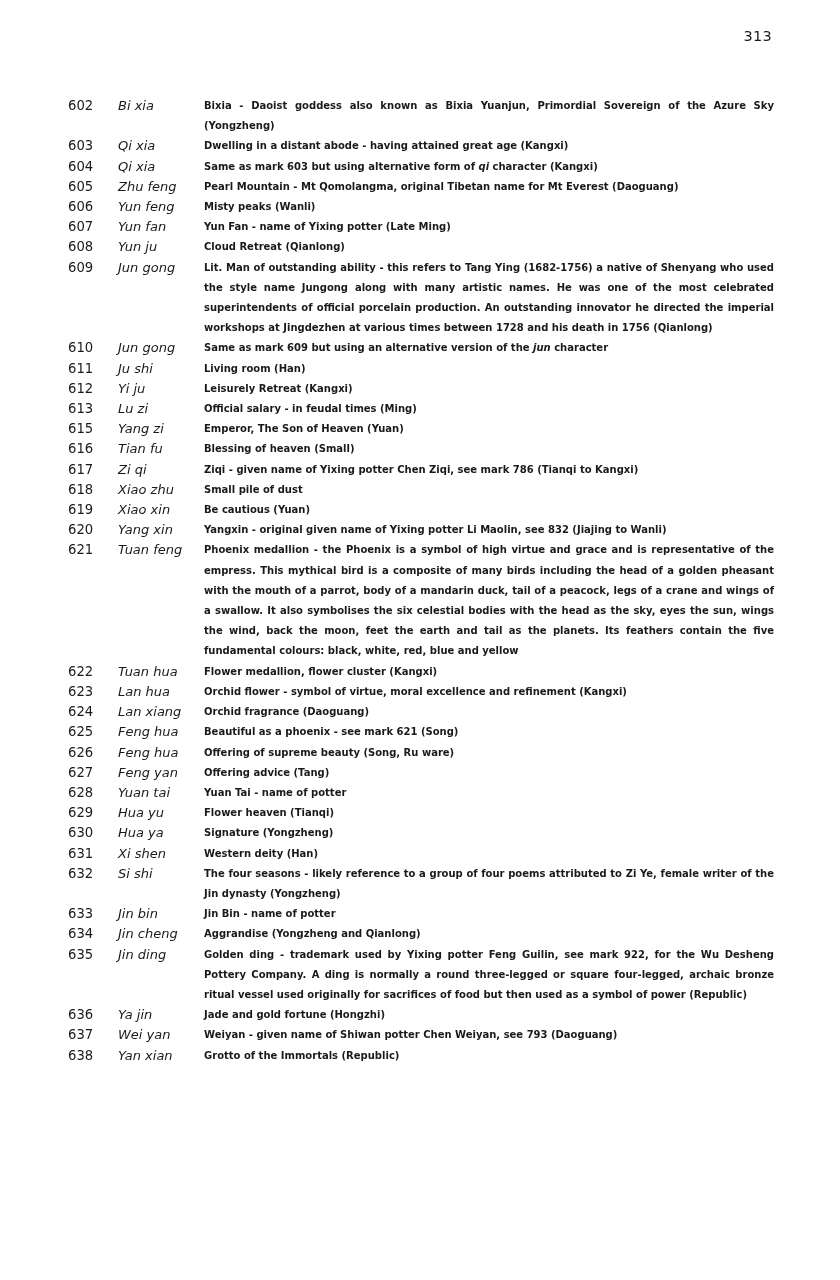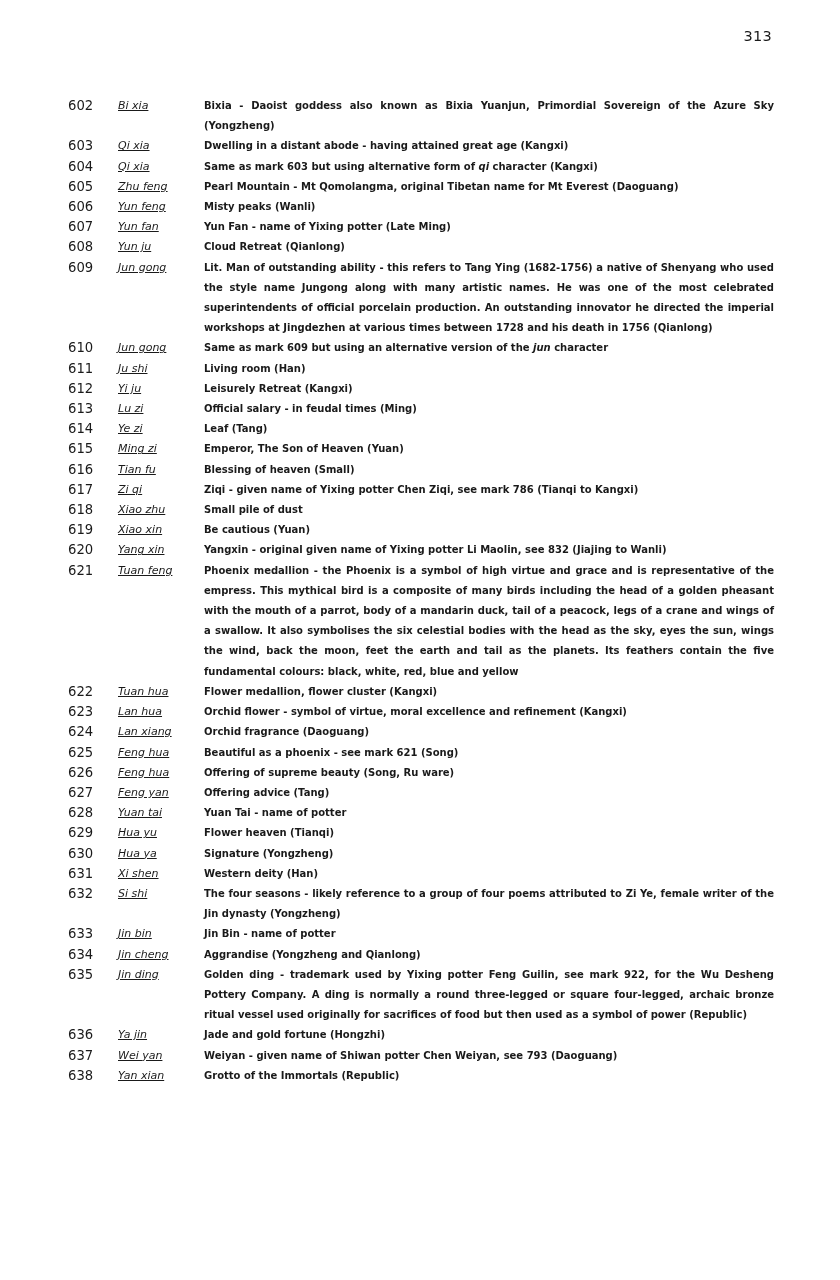--- a/index.html
+++ b/index.html
@@ -46,26 +46,25 @@
     flex: 0 0 50px;
     font-size: 13.2px;
     line-height: 20.2px;
     text-align: left;
     padding-right: 4px;
     box-sizing: border-box;
   }
   .col-name {
     width: 86px;
     flex: 0 0 86px;
-    font-size: 11px;
+    font-size: 13px;
     line-height: 20.2px;
     font-style: italic;
     padding-right: 6px;
     box-sizing: border-box;
-    text-decoration: underline;
   }
   .col-desc {
     flex: 1 1 auto;
     font-size: 10px;
     line-height: 20.2px;
     text-align: justify;
     text-justify: inter-word;
     hyphens: none;
     font-weight: bold;
   }
@@ -135,27 +134,22 @@
         <div class="col-num">612</div>
         <div class="col-name">Yi ju</div>
         <div class="col-desc">Leisurely Retreat (Kangxi)</div>
       </div>
       <div class="entry">
         <div class="col-num">613</div>
         <div class="col-name">Lu zi</div>
         <div class="col-desc">Official salary - in feudal times (Ming)</div>
       </div>
       <div class="entry">
-        <div class="col-num">614</div>
-        <div class="col-name">Ye zi</div>
-        <div class="col-desc">Leaf (Tang)</div>
-      </div>
-      <div class="entry">
         <div class="col-num">615</div>
-        <div class="col-name">Ming zi</div>
+        <div class="col-name">Yang zi</div>
         <div class="col-desc">Emperor, The Son of Heaven (Yuan)</div>
       </div>
       <div class="entry">
         <div class="col-num">616</div>
         <div class="col-name">Tian fu</div>
         <div class="col-desc">Blessing of heaven (Small)</div>
       </div>
       <div class="entry">
         <div class="col-num">617</div>
         <div class="col-name">Zi qi</div>

